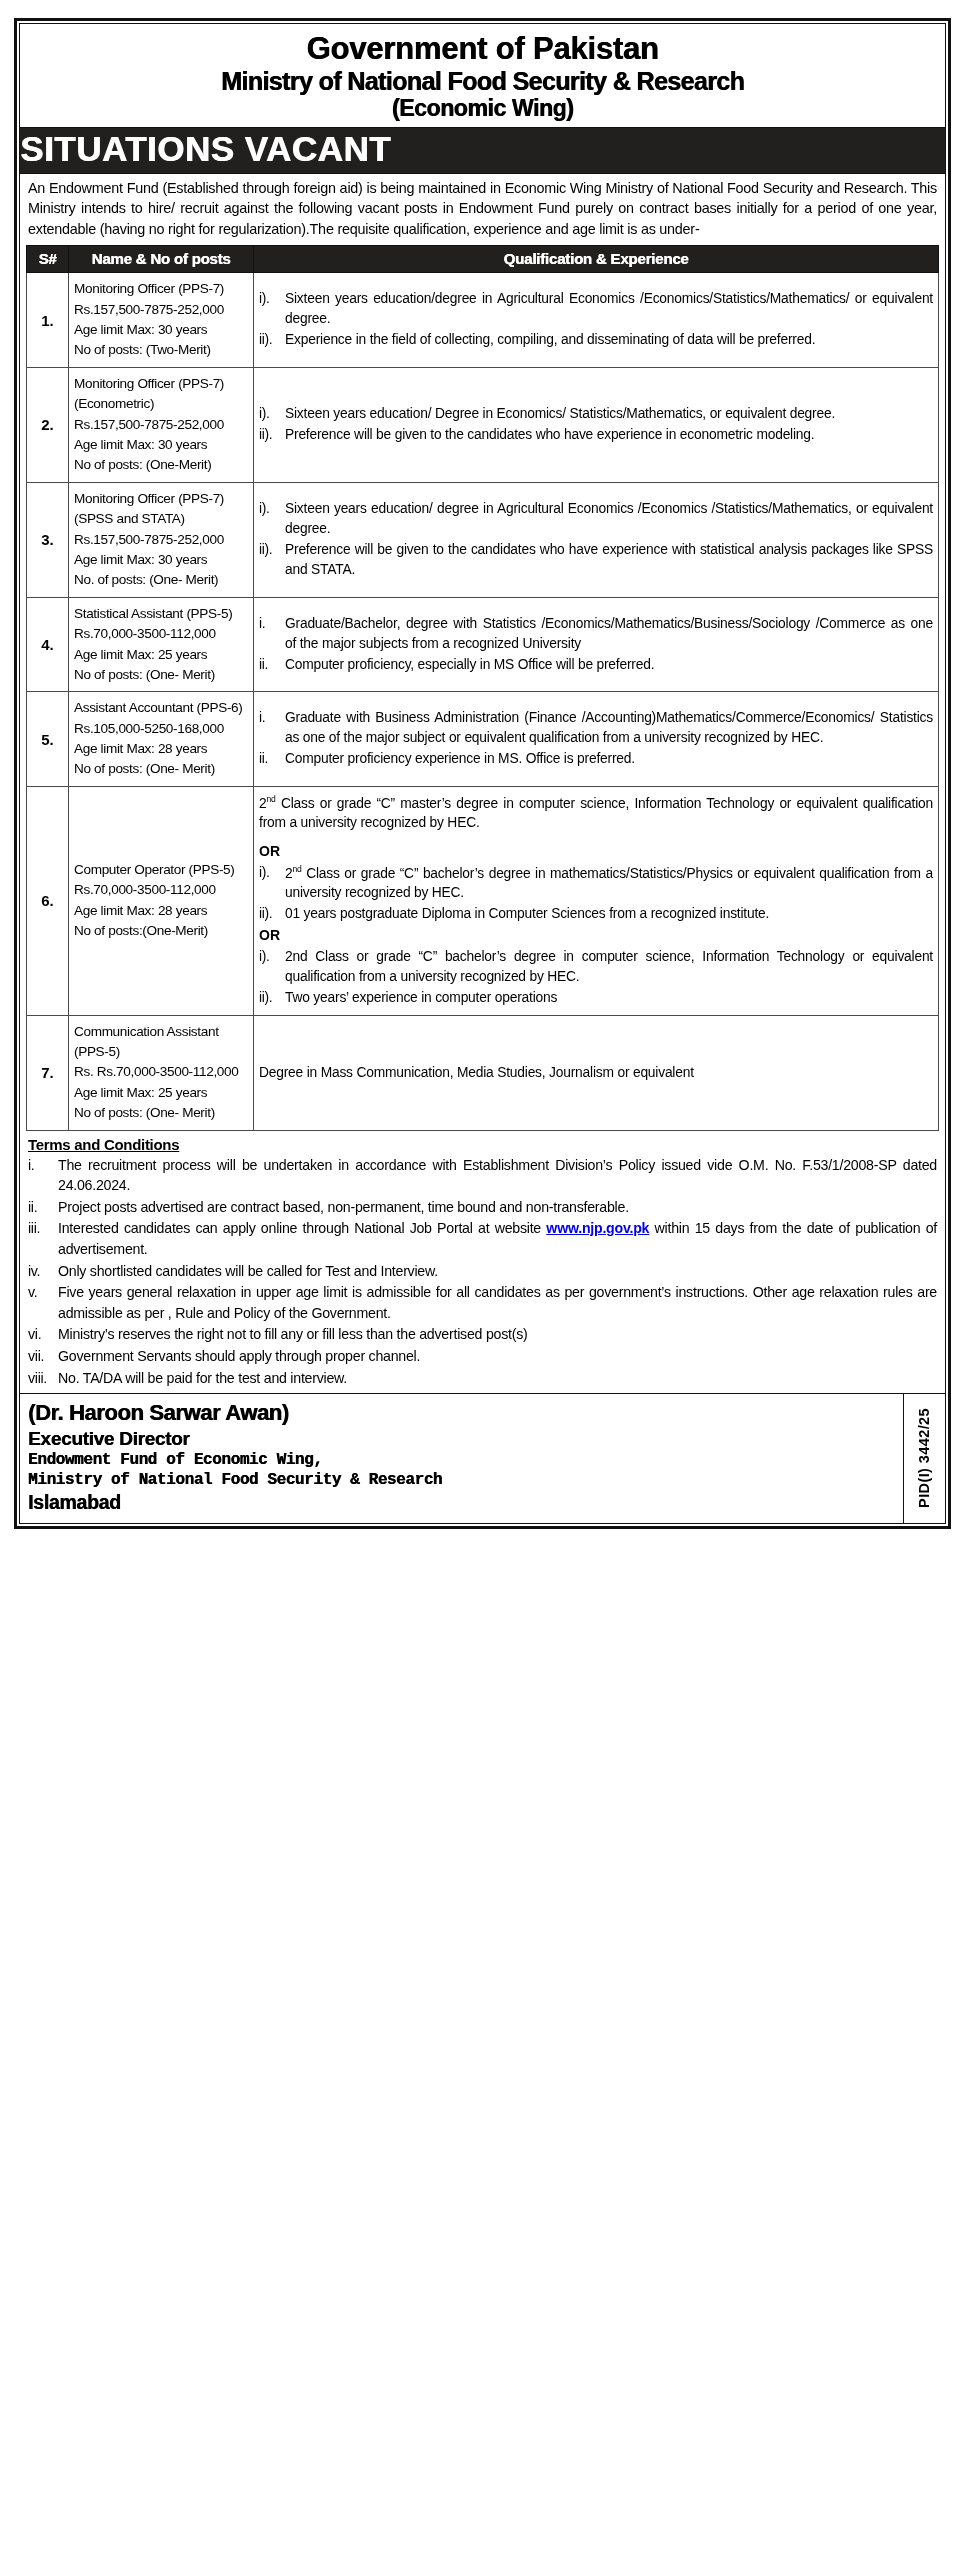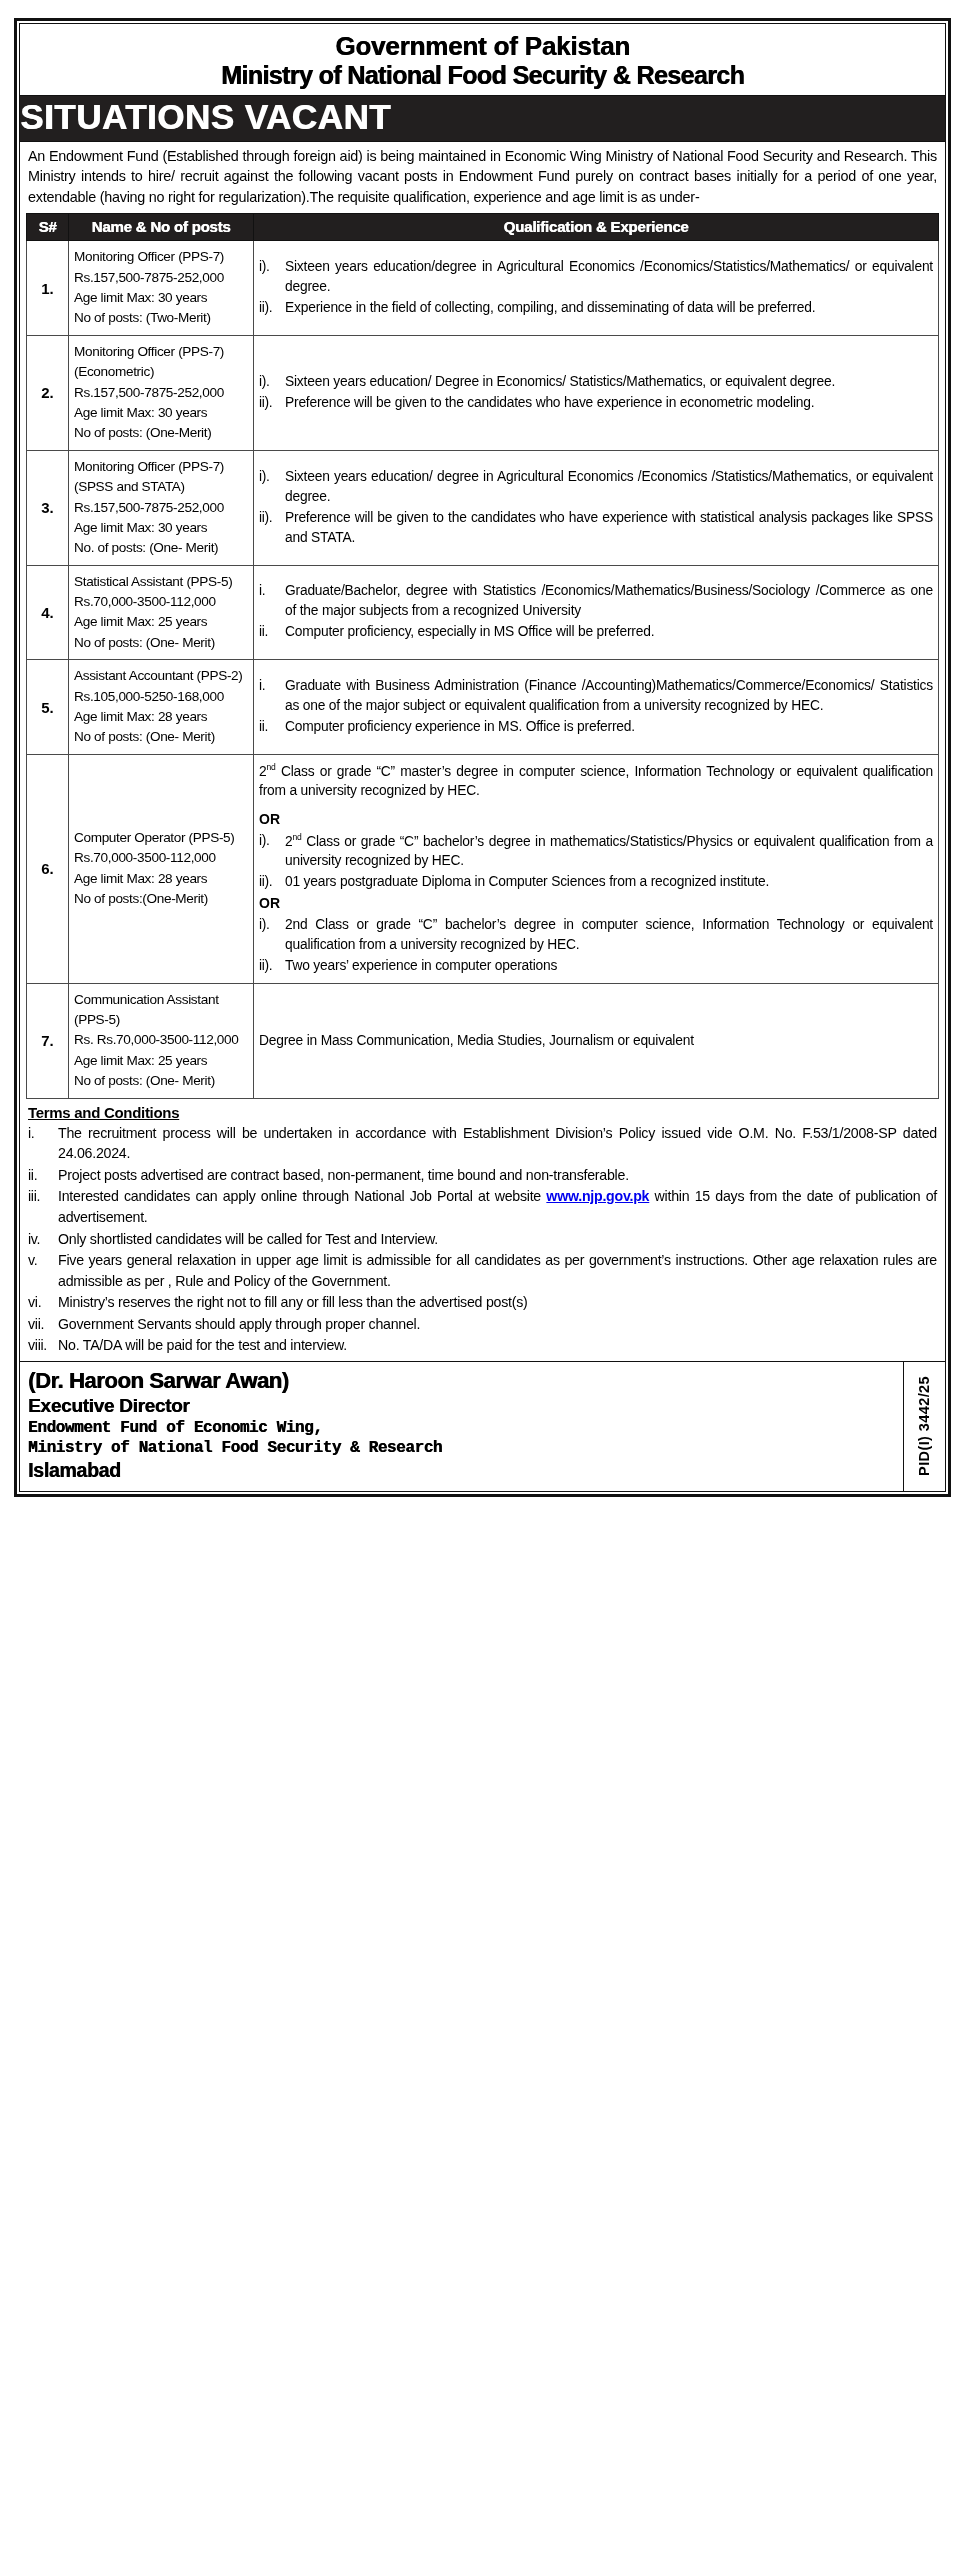--- a/index.html
+++ b/index.html
@@ -34,21 +34,21 @@
     margin: 2px;
   }
 
   
   .masthead {
     text-align: center;
     padding: 8px 6px 6px 6px;
     background: #fff;
   }
   .gov-line {
-    font-size: 26px;
+    font-size: 31px;
     font-weight: bold;
     letter-spacing: -0.2px;
     line-height: 1.12;
     text-shadow: 0.6px 0 0 #000;
   }
   .ministry-line {
     font-size: 25px;
     font-weight: bold;
     letter-spacing: -0.6px;
     line-height: 1.12;
@@ -267,20 +267,21 @@
 </head>
 <body>
 
 <div id="ad-root">
   <div class="ad-frame">
     <div class="ad-inner">
 
       <div class="masthead">
         <div class="gov-line">Government of Pakistan</div>
         <div class="ministry-line">Ministry of National Food Security &amp; Research</div>
+        <div class="wing-line">(Economic Wing)</div>
       </div>
 
       <div class="vacant-band">
         <span>SITUATIONS VACANT</span>
       </div>
 
       <div class="intro">An Endowment Fund (Established through foreign aid) is being maintained in Economic Wing Ministry of National Food Security and Research. This Ministry intends to hire/ recruit against the following vacant posts in Endowment Fund purely on contract bases initially for a period of one year, extendable  (having no right for regularization).The requisite qualification, experience and age limit is as under-</div>
 
       <table class="posts">
         <colgroup>
@@ -383,21 +384,21 @@
                   <span class="mk">ii.</span>
                   <span class="bd">Computer proficiency, especially in MS Office will be preferred.</span>
                 </li>
               </ol>
             </td>
           </tr>
 
           <tr>
             <td class="sn">5.</td>
             <td class="pname">
-              <span class="ln">Assistant Accountant (PPS-2)</span>
+              <span class="ln">Assistant Accountant (PPS-6)</span>
               <span class="ln">Rs.105,000-5250-168,000</span>
               <span class="ln">Age limit Max: 28 years</span>
               <span class="ln">No of posts: (One- Merit)</span>
             </td>
             <td class="qual">
               <ol class="rn">
                 <li>
                   <span class="mk">i.</span>
                   <span class="bd">Graduate with Business Administration (Finance /Accounting)Mathematics/Commerce/Economics/ Statistics as one of the major subject or equivalent qualification from a university recognized by HEC.</span>
                 </li>

